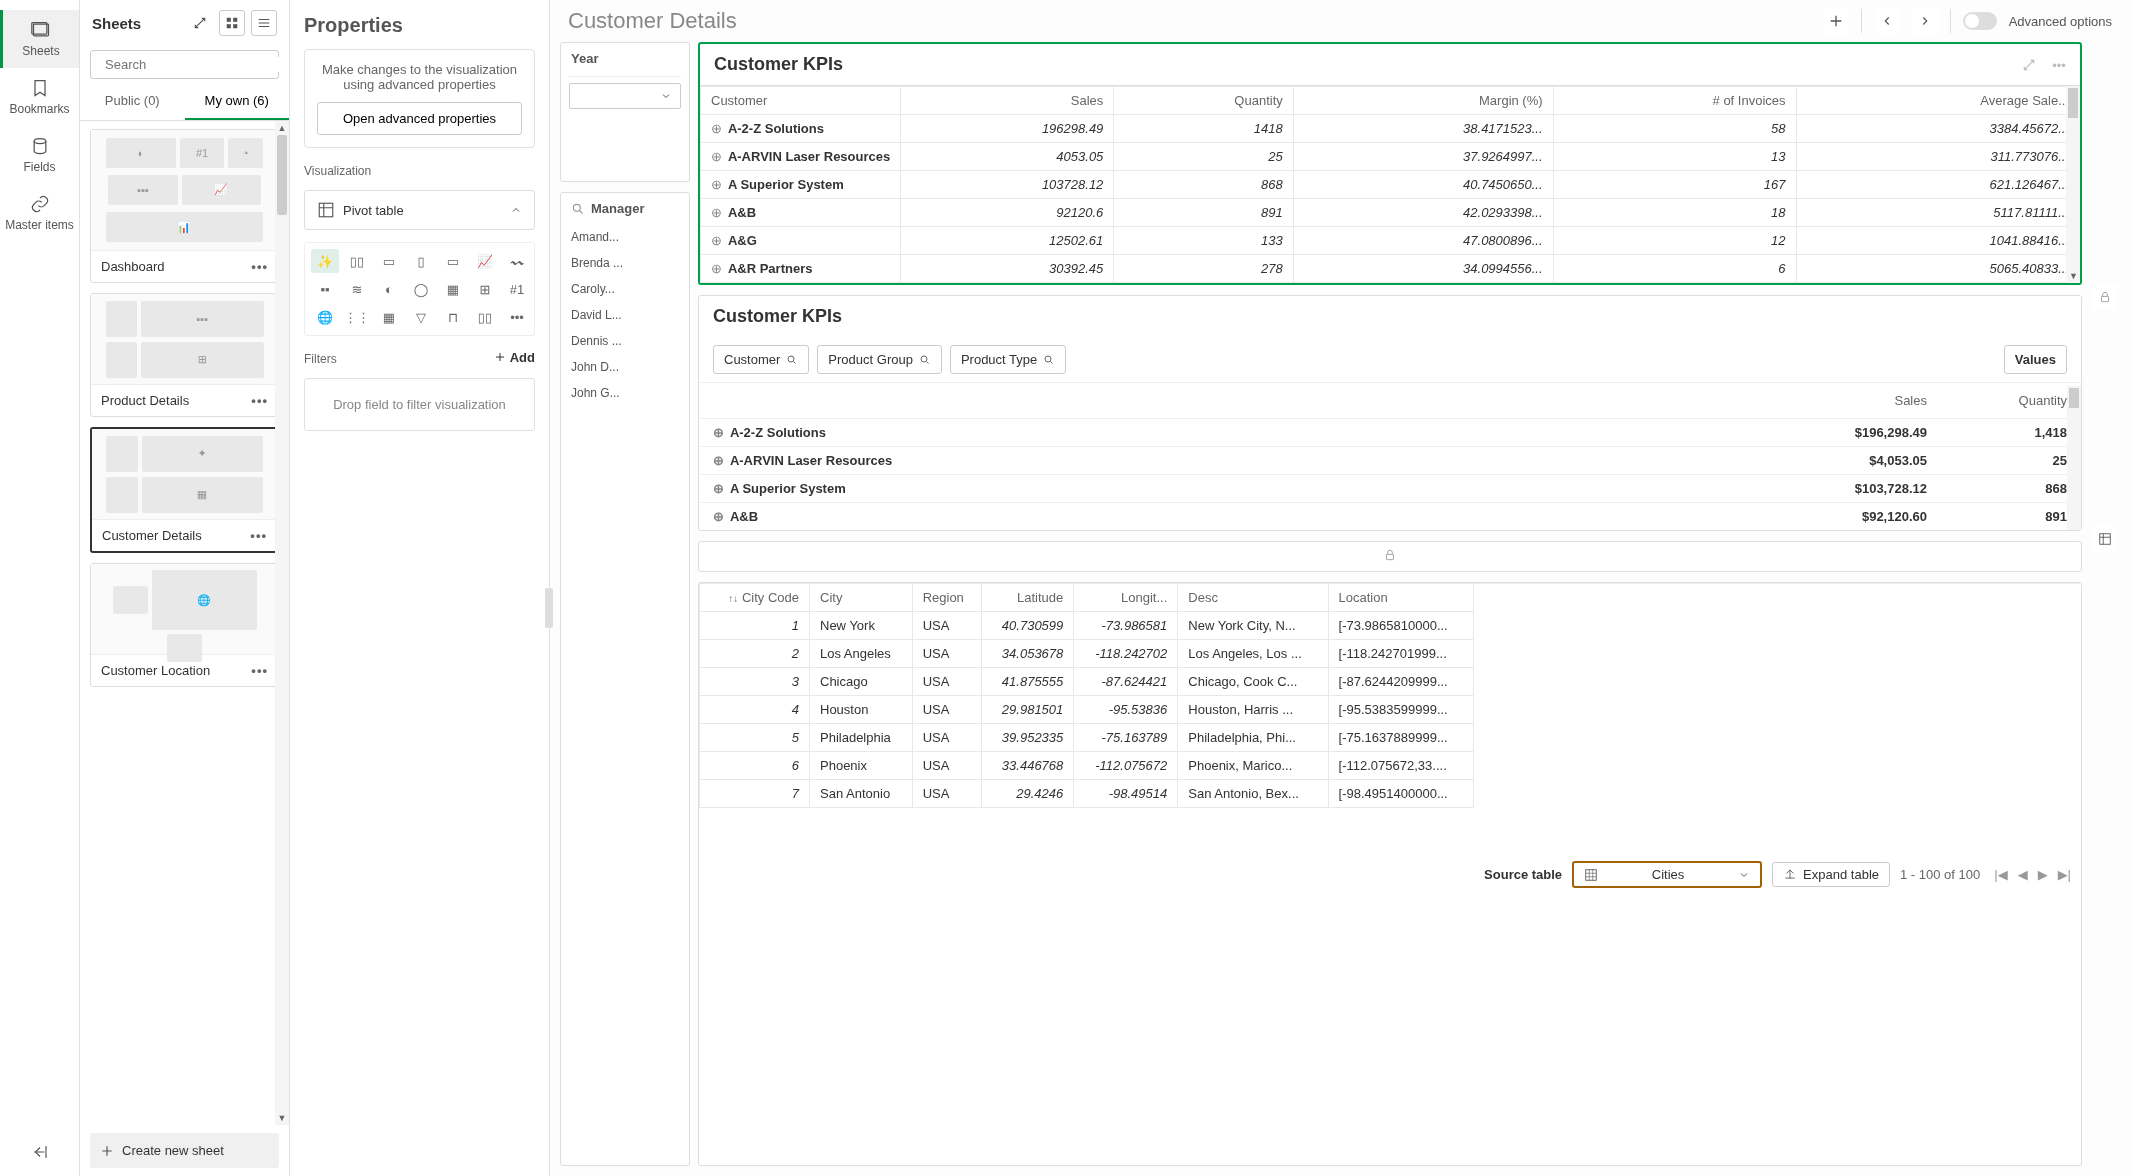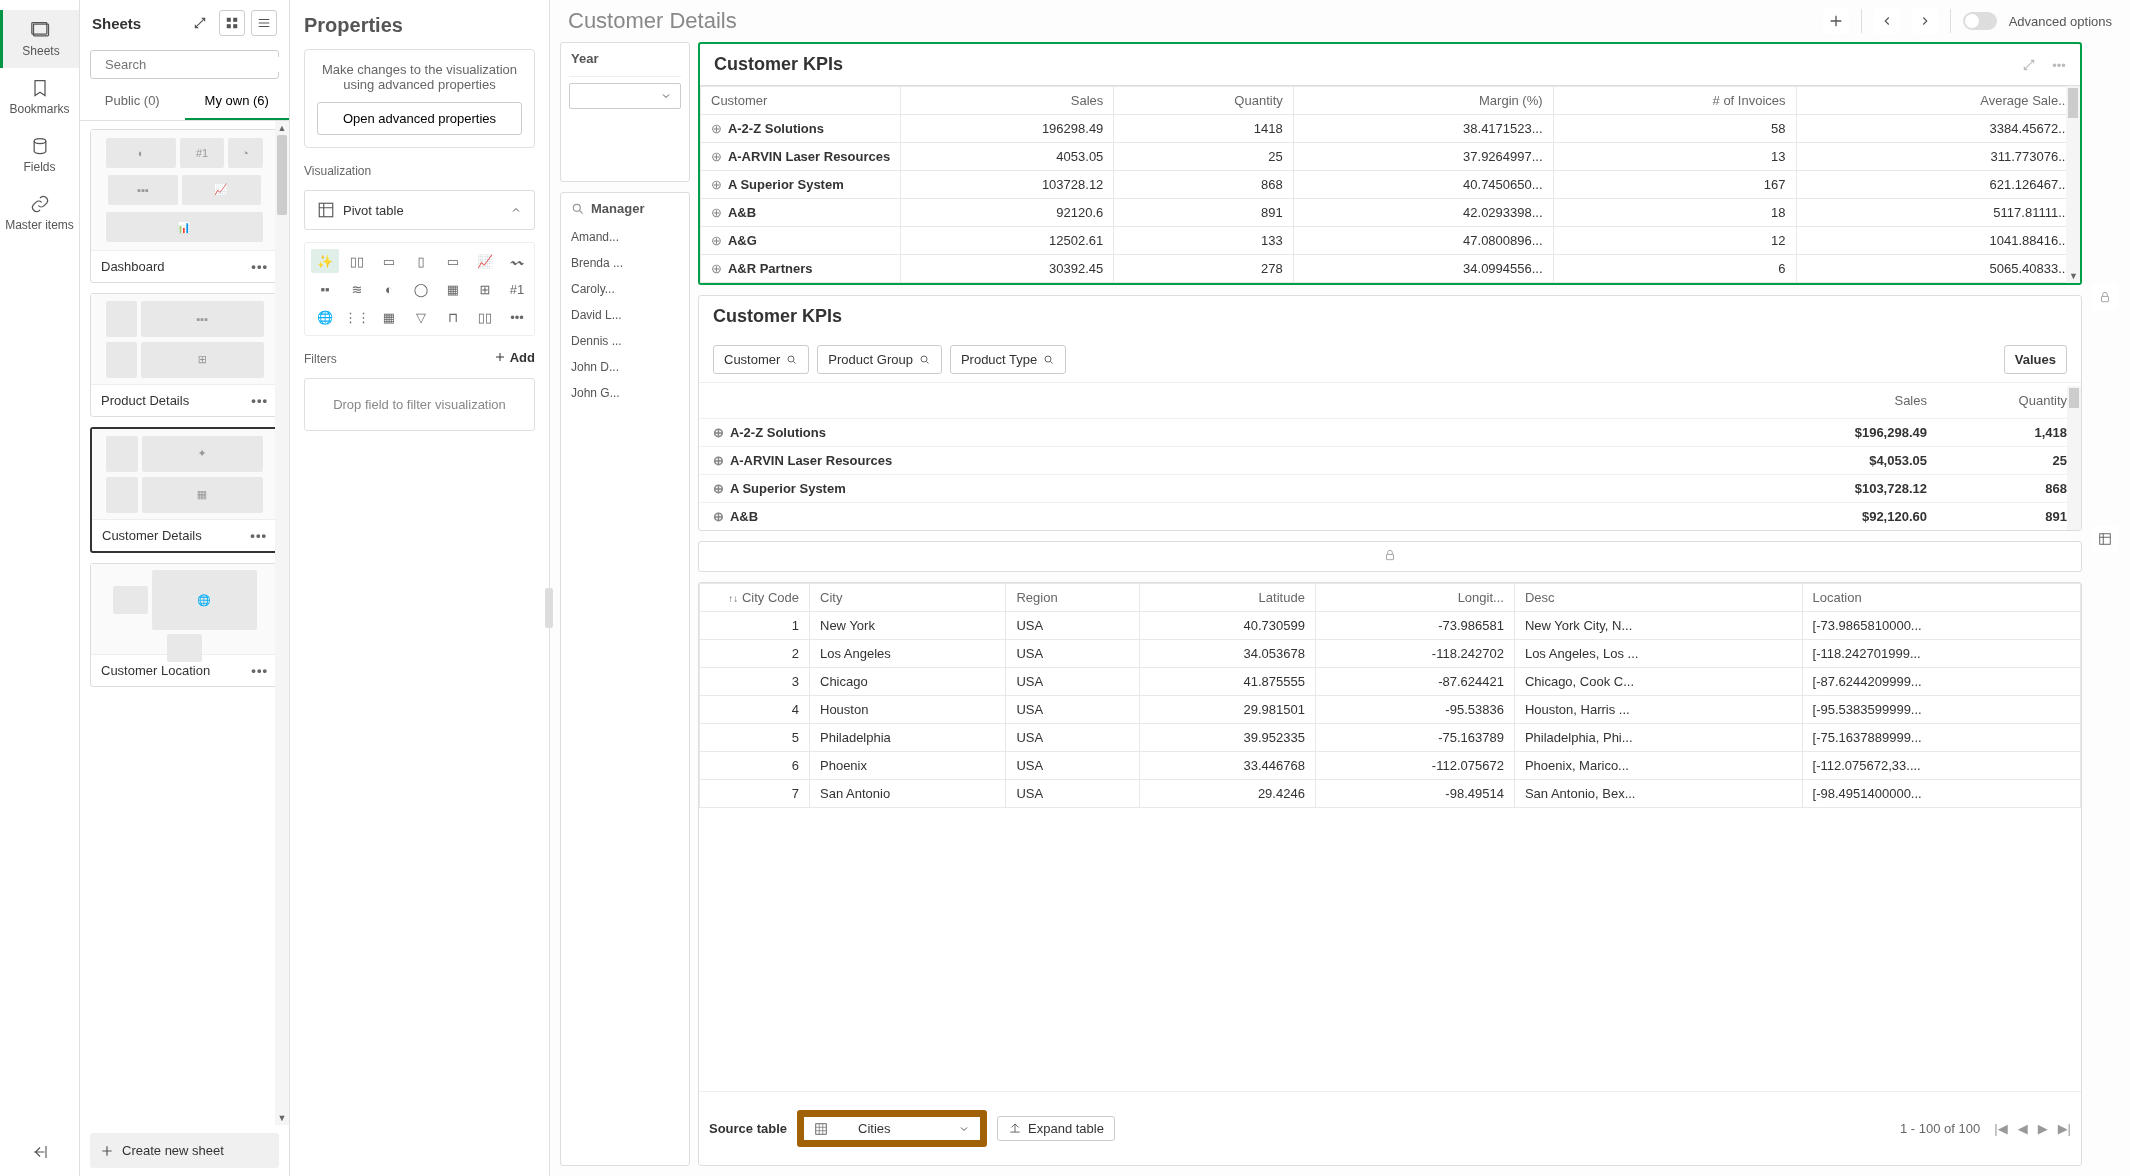--- a/index.html
+++ b/index.html
@@ -71,43 +71,43 @@
 .filter-list { overflow-y: auto; font-size: 12px; }
 .filter-list-item { padding: 6px 10px; cursor: pointer; color: #555; white-space: nowrap; overflow: hidden; text-overflow: ellipsis; }
 
 .right-col { flex: 1; display: flex; flex-direction: column; gap: 10px; overflow: hidden; }
 .kpi-card { border: 2px solid #00a04a; border-radius: 3px; background: #fff; padding: 0; position: relative; }
 .kpi-title { font-size: 18px; font-weight: 600; padding: 10px 14px; color: #333; }
 .card-corner { position: absolute; right: 8px; top: 8px; display: flex; gap: 4px; }
 .tbl { width: 100%; border-collapse: collapse; font-size: 13px; }
 .tbl th, .tbl td { border: 1px solid #e8e8e8; padding: 6px 10px; text-align: left; white-space: nowrap; overflow: hidden; text-overflow: ellipsis; }
 .tbl th { color: #666; font-weight: 500; background: #fff; }
-.tbl td.num { text-align: right; }
+.tbl td.num { text-align: right; font-style: italic; }
 .tbl th.num { text-align: right; }
 .expand-ico { color: #888; margin-right: 6px; cursor: pointer; }
 .tbl-wrap { position: relative; border-top: 1px solid #ddd; }
 .tbl-scroll { position: absolute; right: 0; top: 0; bottom: 0; width: 14px; background: #f5f5f5; }
 
 .kpi-card2 { border: 1px solid #ddd; border-radius: 3px; background: #fff; }
 .chip-row { display: flex; gap: 8px; padding: 8px 14px; align-items: center; }
 .chip { border: 1px solid #ccc; border-radius: 3px; padding: 6px 10px; display: flex; align-items: center; gap: 6px; cursor: pointer; font-size: 13px; }
 .chip.values { margin-left: auto; font-weight: 600; }
 .pivot-header { display: flex; border-top: 1px solid #eee; }
 .pivot-header-left { flex: 1; }
 .pivot-col-head { width: 140px; text-align: right; padding: 10px 14px; color: #666; }
 .pivot-row { display: flex; border-top: 1px solid #f0f0f0; }
 .pivot-label { flex: 1; padding: 6px 14px; font-weight: 600; }
 .pivot-val { width: 140px; text-align: right; padding: 6px 14px; font-weight: 600; }
 
 .lock-bar { border: 1px solid #ddd; background: #fff; padding: 6px; text-align: center; color: #999; border-radius: 3px; }
 
-.grid-card { border: 1px solid #ddd; border-radius: 3px; background: #fff; flex: 1; display: flex; flex-direction: column; min-height: 0; }
+.grid-card { border: 1px solid #ddd; border-radius: 3px; background: #fff; flex: 1; display: flex; flex-direction: row; min-height: 0; }
 .grid-body { flex: 1; overflow: auto; }
 .grid-foot { display: flex; align-items: center; gap: 10px; padding: 18px 10px; border-top: 1px solid #eee; font-size: 13px; }
-.src-select { border: 7px solid #a16207; border-radius: 3px; padding: 4px 10px; display: flex; align-items: center; gap: 30px; cursor: pointer; min-width: 190px; }
+.src-select { border: 2px solid #a16207; border-radius: 3px; padding: 4px 10px; display: flex; align-items: center; gap: 18px; cursor: pointer; min-width: 190px; text-align: center; }
 .expand-btn { border: 1px solid #ccc; border-radius: 3px; padding: 4px 10px; display: flex; gap: 6px; cursor: pointer; }
 .pager { margin-left: auto; display: flex; align-items: center; gap: 14px; color: #666; }
 .pager-btns { display: flex; gap: 10px; }
 .pager-btns span { cursor: pointer; color: #999; }
 
 .side-icons { width: 30px; display: flex; flex-direction: column; align-items: center; gap: 8px; padding-top: 4px; }
 .side-icons .icon-btn { border: none; }
 
 svg { display: block; }
 </style>

